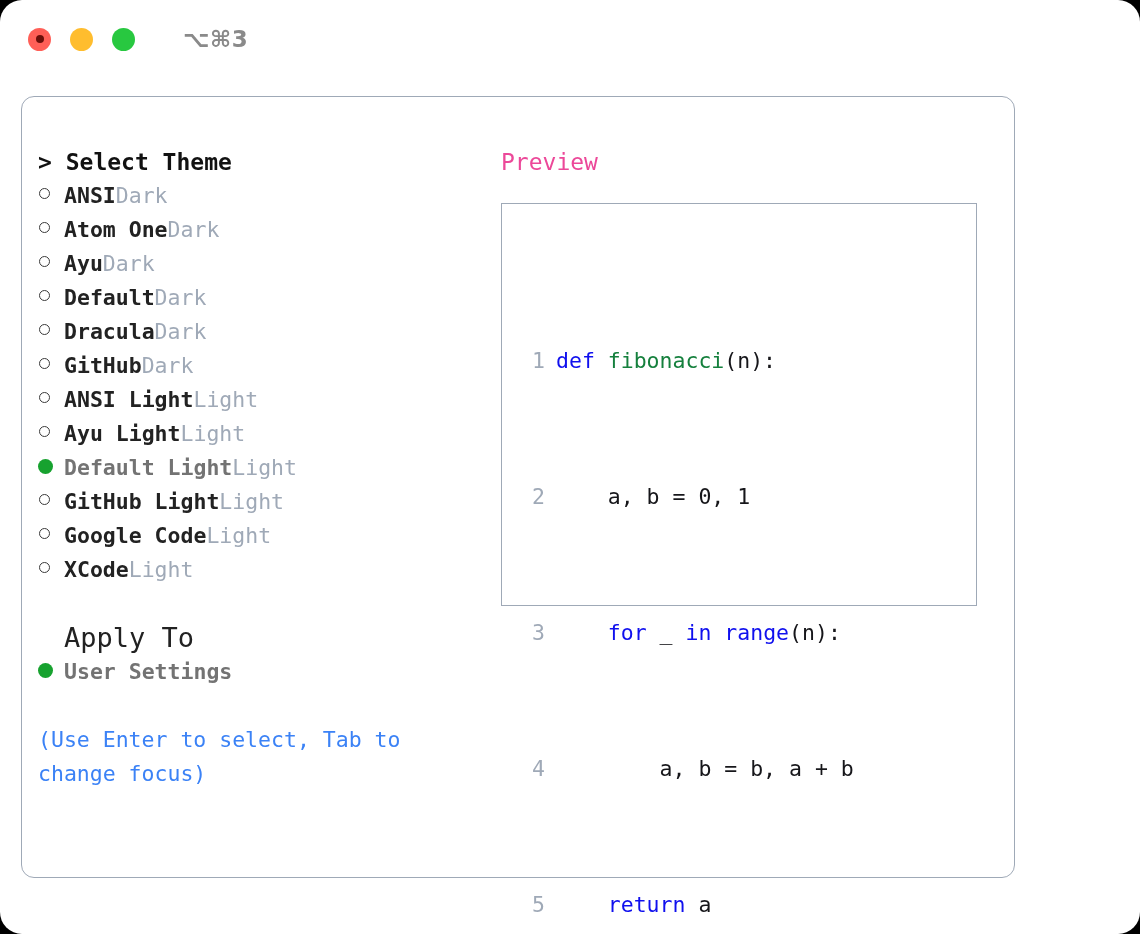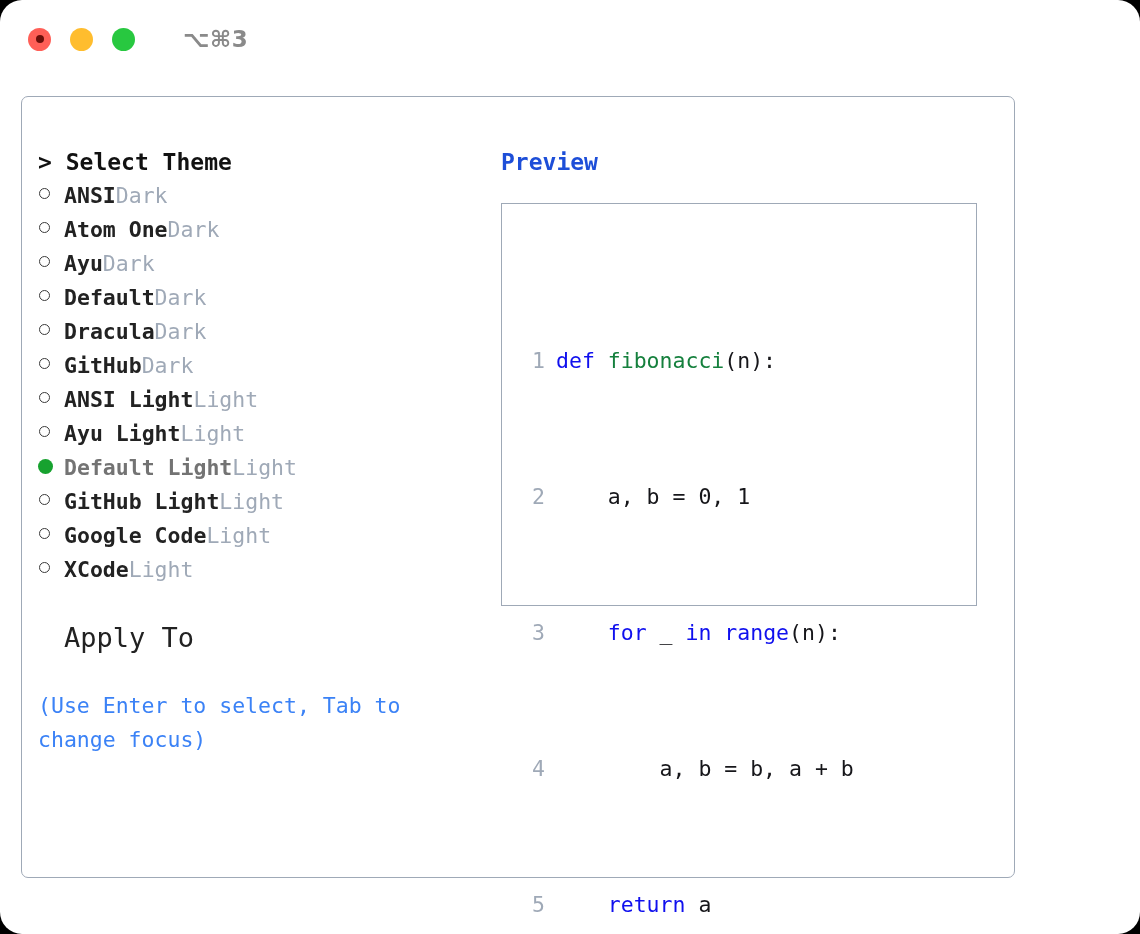--- a/index.html
+++ b/index.html
@@ -70,21 +70,21 @@
   }
 
   
   .panel {
     position: absolute;
     left: 21px;
     top: 96px;
     width: 994px;
     height: 782px;
     border: 1.6px solid #9fa9b7;
-    border-radius: 7px;
+    border-radius: 13px;
     box-sizing: border-box;
     background: #ffffff;
   }
 
   .columns {
     position: absolute;
     left: 0; top: 0;
     width: 100%; height: 100%;
   }
 
@@ -162,22 +162,22 @@
   .hint {
     font-size: 21.5px;
     color: #3b82f6;
     line-height: 34px;
     width: 400px;
   }
 
   
   .preview-title {
     font-size: 23px;
-    font-weight: 700;
-    color: #1d4ed8;
+    font-weight: 400;
+    color: #ec4899;
     line-height: 34px;
   }
   .preview-box {
     margin-top: 24px;
     width: 476px;
     height: 403px;
     border: 1.6px solid #9fa9b7;
     box-sizing: border-box;
     background: #ffffff;
     position: relative;
@@ -299,20 +299,24 @@
             <span class="opt-badge">Light</span>
           </div>
 
         </div>
 
         <div class="spacer-sm"></div>
 
         <div class="subsection-title">Apply To</div>
 
         <div>
+          <div class="option-row selected">
+            <span class="bullet"><span class="dot"></span></span>
+            <span class="opt-label">User Settings</span>
+          </div>
         </div>
 
         <div class="spacer-sm"></div>
 
         <div class="hint">(Use Enter to select, Tab to change focus)</div>
 
       </div>
 
       <div class="right-col">
 

